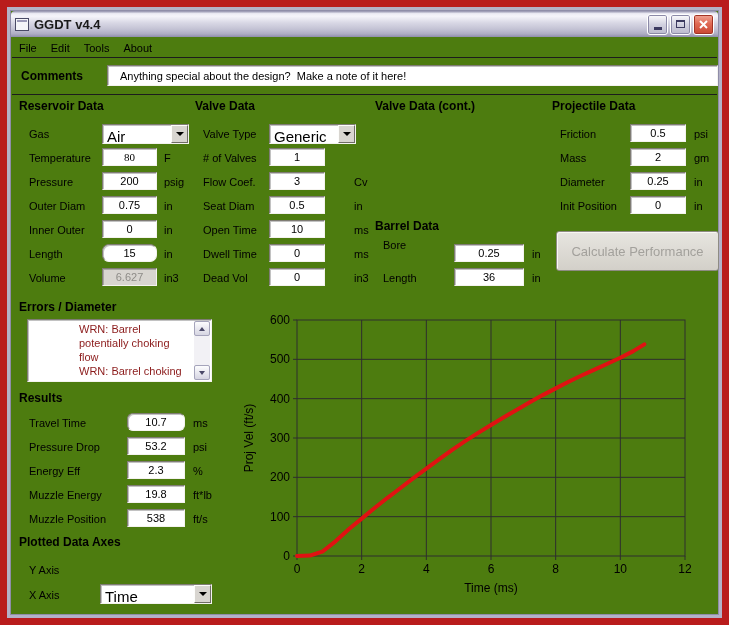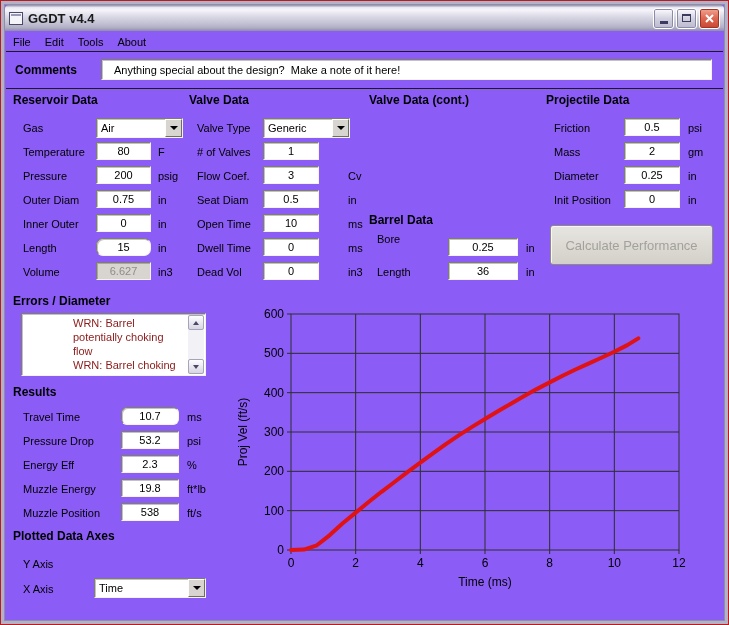--- a/index.html
+++ b/index.html
@@ -1,19 +1,19 @@
 <!DOCTYPE html>
 <html><head>
 <meta charset="utf-8">
 <style>
   html,body{margin:0;padding:0;}
   *{box-sizing:border-box;}
   body{width:729px;height:625px;font-family:"Liberation Sans",sans-serif;background:#9b99b4;}
-  .window{position:relative;width:729px;height:625px;background:#8b5cf6;
-    border:1px solid #b91c1c;
+  .window{position:relative;width:729px;height:625px;background:#4d7c0f;
+    border:7px solid #b91c1c;
     box-shadow:inset 0 0 0 3px #b3b1c7, inset 0 0 0 4px #8f8da8;}
   
   .titlebar{position:absolute;left:4px;top:4px;right:4px;height:26px;
     background:linear-gradient(to bottom,#8f8daa 0%,#ecebf4 10%,#f5f4fa 20%,#d9d8e5 45%,#c3c2d4 70%,#aeadc3 88%,#8f8daa 100%);
     border-radius:4px 4px 0 0;display:flex;align-items:center;padding:0 4px;}
   .title-text{font-size:13px;font-weight:bold;color:#1a1a1a;margin-left:5px;flex:1;}
   .app-icon{width:14px;height:13px;position:relative;background:#f4f4f8;border:1px solid #4a4a66;}
   .app-icon::after{content:"";position:absolute;left:1px;top:1px;right:1px;height:2px;background:#9a98b6;}
   .winbtn{width:21px;height:21px;border-radius:3px;margin-left:2px;border:1px solid #fff;
     display:flex;align-items:center;justify-content:center;position:relative;
@@ -32,21 +32,21 @@
   .tb{position:absolute;height:18px;background:#fff;font-family:inherit;font-size:11px;
     text-align:center;padding:0 2px;color:#000;
     border:1px solid;border-color:#7f7c74 #f4f3ef #f4f3ef #7f7c74;
     box-shadow:inset 1px 1px 0 rgba(80,80,80,.35);outline:none;}
   .tb.left{text-align:left;padding-left:12px;}
   .tb.disabled{background:#d8d5d0;color:#8e8c88;}
   
   .combo{position:absolute;height:20px;background:#fff;display:flex;align-items:stretch;
     border:1px solid;border-color:#7f7c74 #f4f3ef #f4f3ef #7f7c74;
     box-shadow:inset 1px 1px 0 rgba(80,80,80,.35);}
-  .combo .txt{flex:1;font-size:11px;color:#000;padding:3px 0 0 4px;white-space:nowrap;overflow:hidden;}
+  .combo .txt{flex:1;font-size:15px;color:#000;padding:3px 0 0 4px;white-space:nowrap;overflow:hidden;}
   .combo.selected .txt{background:#b2b1c4;margin:1px 0 1px 1px;padding-top:2px;}
   .combo .cbtn{width:17px;background:#d8d5d0;border:1px solid;
     border-color:#fdfdfb #6f6d66 #6f6d66 #fdfdfb;display:flex;align-items:center;justify-content:center;}
   .arr{width:0;height:0;border-left:4px solid transparent;border-right:4px solid transparent;border-top:4px solid #000;}
   
   .listbox{position:absolute;background:#fff;border:1px solid;
     border-color:#7f7c74 #f4f3ef #f4f3ef #7f7c74;box-shadow:inset 1px 1px 0 rgba(80,80,80,.35);overflow:hidden;}
   .warnline{font-size:11px;color:#8b1a1a;line-height:14px;padding:0 2px;margin-left:46px;}
   .warnpad{padding:2px 18px 2px 3px;}
   .sbar{position:absolute;top:1px;right:1px;bottom:1px;width:16px;background:#f2f1f5;
@@ -99,21 +99,21 @@
   <span class="hdr" style="left:12px;top:92px">Reservoir Data</span>
   <span class="lbl" style="left:22px;top:121px">Gas</span>
   <div class="combo" style="left:95px;top:117px;width:87px">
     <span class="txt">Air</span>
     <span class="cbtn">
         <span class="arr"></span>
       </span>
   </div>
 
   <span class="lbl" style="left:22px;top:145px">Temperature</span>
-  <input class="tb" style="left: 95px; top: 141px; width: 55px;" value="80">
+  <input class="tb" style="left: 95px; top: 141px; width: 55px; font-family: Liberation Serif, serif;" value="80">
   <span class="unit" style="left:157px;top:145px">F</span>
 
   <span class="lbl" style="left:22px;top:169px">Pressure</span>
   <input class="tb" style="left: 95px; top: 165px; width: 55px;" value="200">
   <span class="unit" style="left:157px;top:169px">psig</span>
 
   <span class="lbl" style="left:22px;top:193px">Outer Diam</span>
   <input class="tb" style="left: 95px; top: 189px; width: 55px;" value="0.75">
   <span class="unit" style="left:157px;top:193px">in</span>
 

